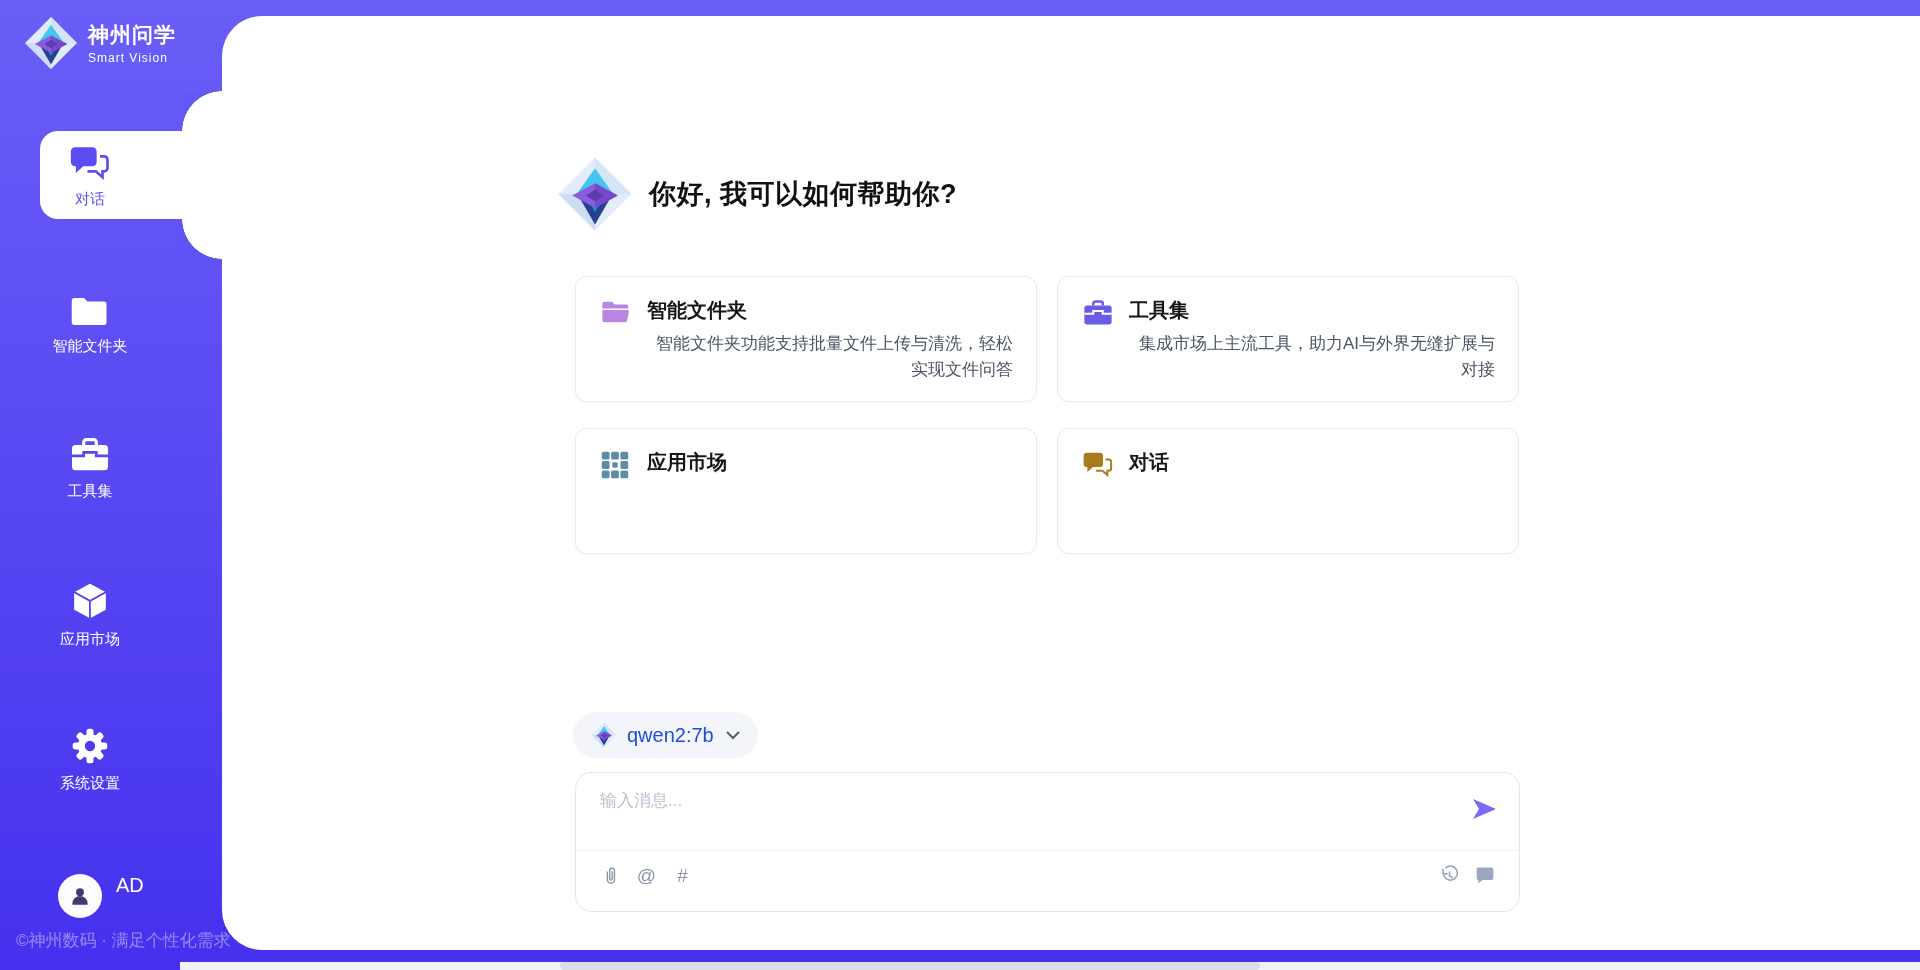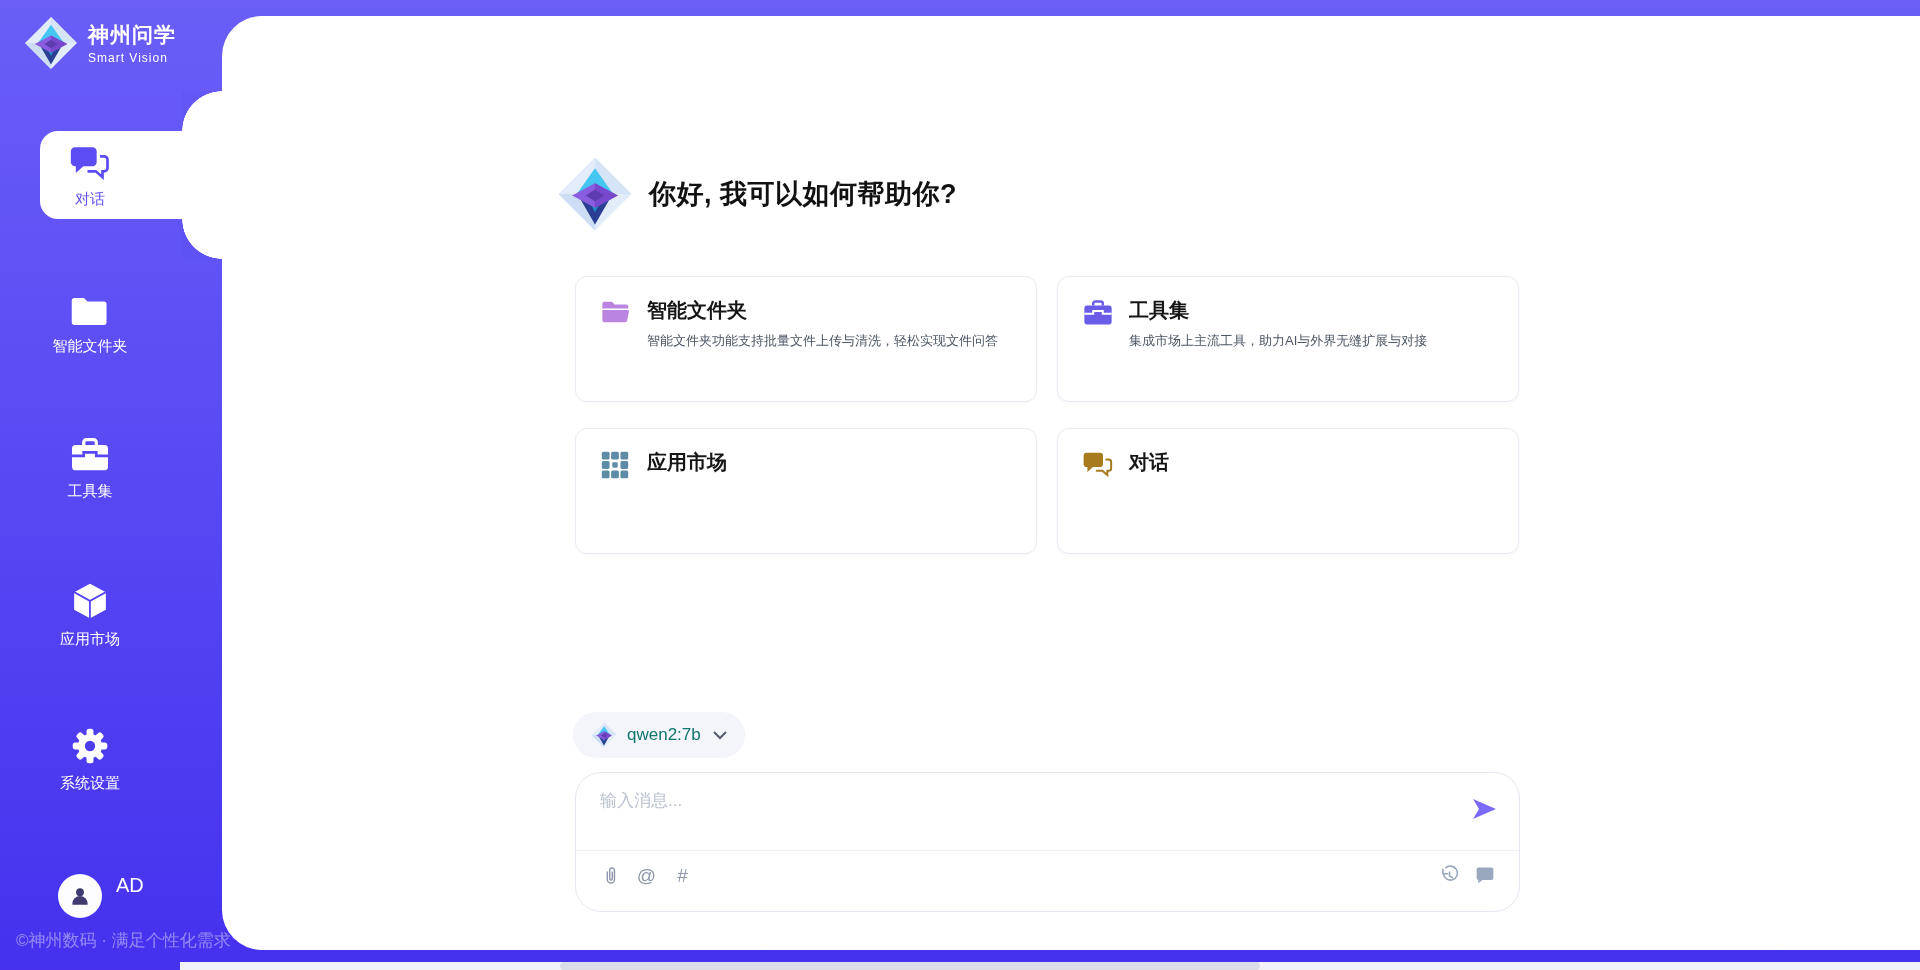--- a/index.html
+++ b/index.html
@@ -46,35 +46,35 @@
   .greeting-row svg.diamond { width:76px; height:76px; }
   .greeting-text { font-size:27px; font-weight:700; color:#111; letter-spacing:0.5px; }
 
   .cards { position:absolute; left:353px; top:260px; width:944px;
            display:grid; grid-template-columns:462px 462px; gap:26px 20px; }
   .card { position:relative; height:126px; border:1px solid #e9ebf3; border-radius:12px;
           background:#fff; box-shadow:0 1px 3px rgba(40,40,90,0.04); cursor:pointer; }
   .card-icon { position:absolute; left:25px; top:22px; width:30px; height:30px; }
   .card-title { position:absolute; left:71px; top:20px; font-size:20px; font-weight:700; color:#161616; }
   .card-desc  { position:absolute; left:71px; top:54px; width:366px;
-                font-size:13px; line-height:1.55; color:#4b5563; }
+                font-size:17px; line-height:1.55; color:#4b5563;text-align:right; }
   .c-folder  { color:#b985e0; }
   .c-toolset { color:#6b5ce8; }
   .c-market  { color:#5d8ca6; }
   .c-chat    { color:#a87b1e; }
 
   .model-pill { position:absolute; left:351px; top:696px; height:46px; padding:0 18px;
                 display:inline-flex; align-items:center; gap:10px;
                 background:#f4f4fb; border-radius:23px; cursor:pointer; }
   .model-pill svg.diamond { width:26px; height:26px; }
-  .model-name { font-size:17px; color:#0f766e; }
+  .model-name { font-size:20px; color:#1d4ed8; }
   .chev { width:14px; height:9px; stroke:#555d6b; stroke-width:2; fill:none; margin-left:2px; }
 
   .composer { position:absolute; left:353px; top:756px; width:945px; height:140px;
-              border:1px solid #e4e7ef; border-radius:26px; background:#fff; }
+              border:1px solid #e4e7ef; border-radius:16px; background:#fff; }
   .composer textarea { position:absolute; left:24px; top:16px; width:830px; height:55px;
               border:none; outline:none; resize:none; font-family:inherit;
               font-size:17px; color:#333; background:transparent; }
   .composer textarea::placeholder { color:#b9c1cf; }
   .send-btn { position:absolute; right:22px; top:24px; width:26px; height:24px; cursor:pointer; }
   .composer-divider { position:absolute; left:0; right:0; top:77px; border-top:1px solid #eef0f5; }
   .tool-row { position:absolute; left:24px; top:92px; display:flex; align-items:center; gap:15px; color:#8d97ab; }
   .tool-row .ticon { width:21px; height:21px; display:inline-flex; align-items:center; justify-content:center;
                      font-size:19px; cursor:pointer; }
   .tool-row-right { position:absolute; right:22px; top:92px; display:flex; align-items:center; gap:14px; color:#98a5bb; }

